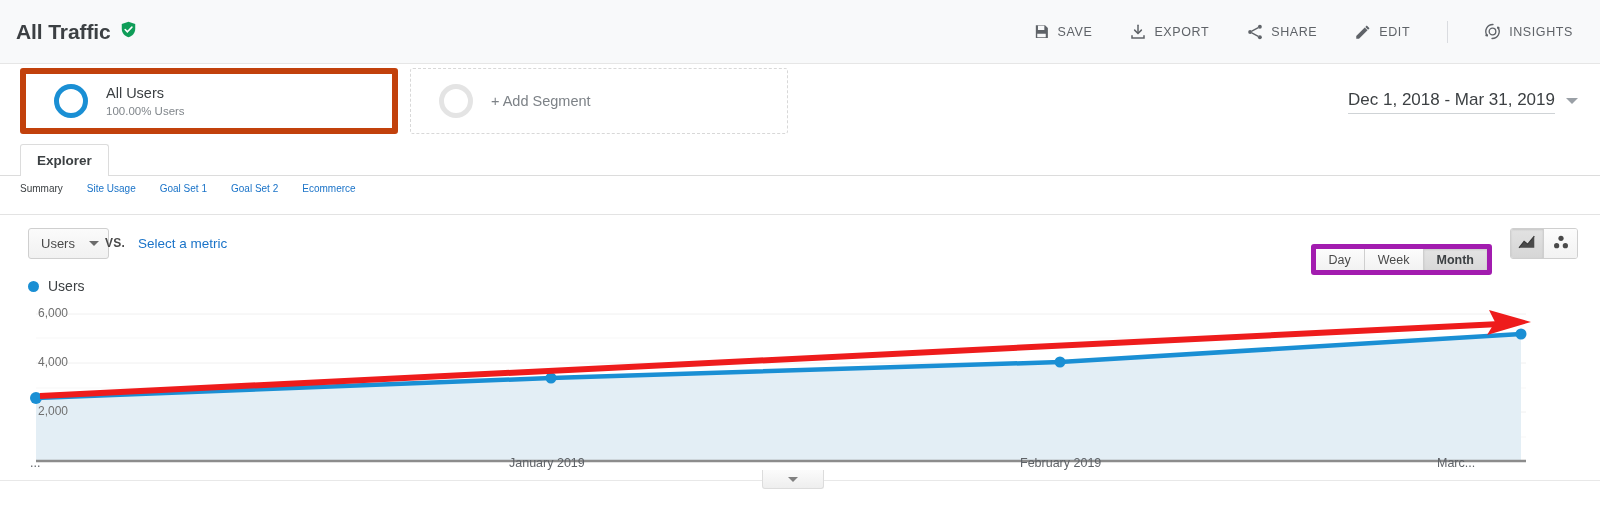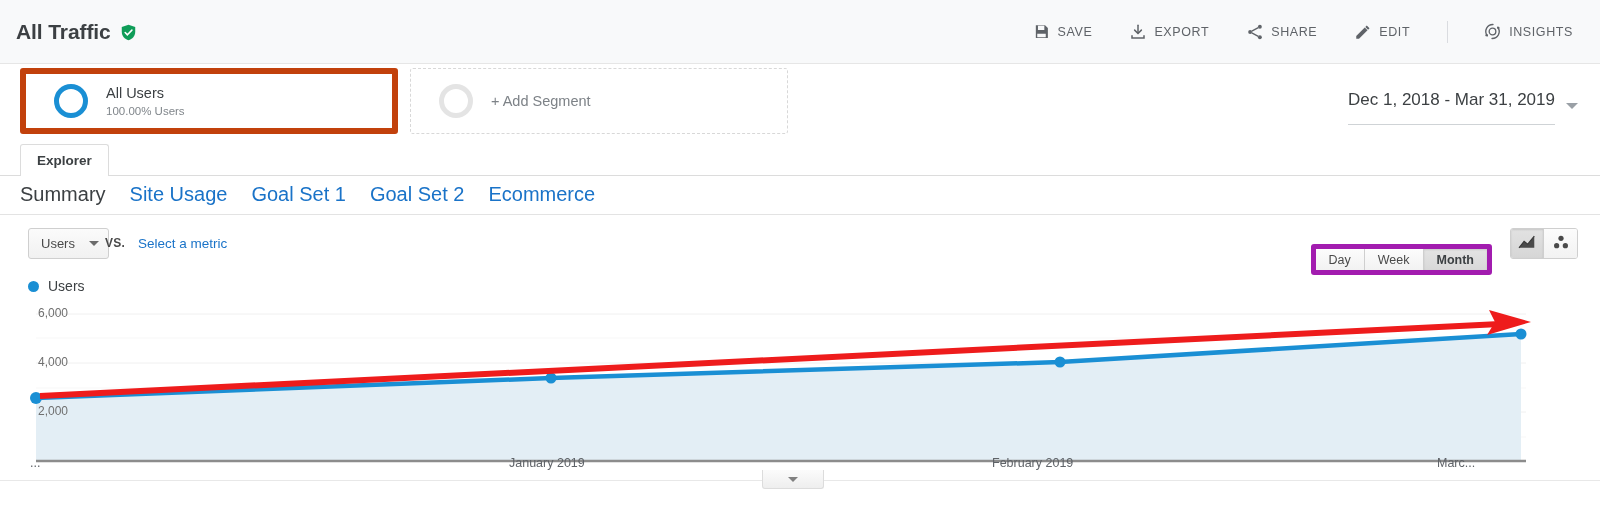--- a/index.html
+++ b/index.html
@@ -19,21 +19,21 @@
 
   
   .header {
     position: absolute; left: 0; top: 0;
     width: 1600px; height: 64px;
     background: #f8f9fa;
     border-bottom: 1px solid #e6e6e6;
     display: flex; align-items: center;
   }
   .page-title-wrap {
-    display: flex; align-items: center;
+    display: flex; 
     margin-left: 16px;
   }
   .page-title {
     font-size: 21px; font-weight: bold;
     color: #3c4043; letter-spacing: -0.1px;
   }
   .verified-badge {
     margin-left: 9px; width: 17px; height: 17px;
     display: inline-block; position: relative; top: 1px;
   }
@@ -102,21 +102,21 @@
     margin-left: 18px; font-size: 14.5px; color: #7d8287;
   }
   .date-range {
     position: absolute; right: 22px; top: 26px;
     display: flex; align-items: center;
     cursor: pointer;
   }
   .date-range-text {
     font-size: 17px; color: #3c4043;
     border-bottom: 1px solid #cfd3d6;
-    padding-bottom: 14px;
+    padding-bottom: 3px;
   }
   .date-caret {
     margin-left: 11px; margin-bottom: 3px;
     width: 0; height: 0;
     border-left: 6px solid transparent;
     border-right: 6px solid transparent;
     border-top: 6px solid #9aa0a6;
   }
 
   
@@ -138,21 +138,21 @@
     position: absolute; left: 0; top: 35px;
     width: 1600px; height: 1px; background: #dcdcdc;
   }
 
   
   .subtabs {
     position: absolute; left: 20px; top: 183px;
     display: flex; align-items: center;
   }
   .subtab {
-    font-size: 20px; margin-right: 24px; cursor: pointer;
+    font-size: 10px; margin-right: 24px; cursor: pointer;
     white-space: nowrap;
   }
   .subtab.active { color: #3c4043; }
   .subtab.link { color: #1a73c8; }
   .subtabs-rule {
     position: absolute; left: 0; top: 214px;
     width: 1600px; height: 1px; background: #e3e3e3;
   }
 
   
@@ -452,21 +452,21 @@
       </g>
     </svg>
 
     <span class="ylabel" style="top:6px;">6,000</span>
     <span class="ylabel" style="top:55px;">4,000</span>
     <span class="ylabel" style="top:104px;">2,000</span>
   </div>
 
   <span class="xlabel" style="left:30px;">...</span>
   <span class="xlabel" style="left:509px;">January 2019</span>
-  <span class="xlabel" style="left:992px;">February 2019</span>
+  <span class="xlabel" style="left:1020px;">February 2019</span>
   <span class="xlabel" style="left:1437px;">Marc...</span>
 
   <div class="bottom-rule"></div>
   <div class="collapse-tab">
     <span class="collapse-caret"></span>
   </div>
 
 </div>
 
 </body></html>

